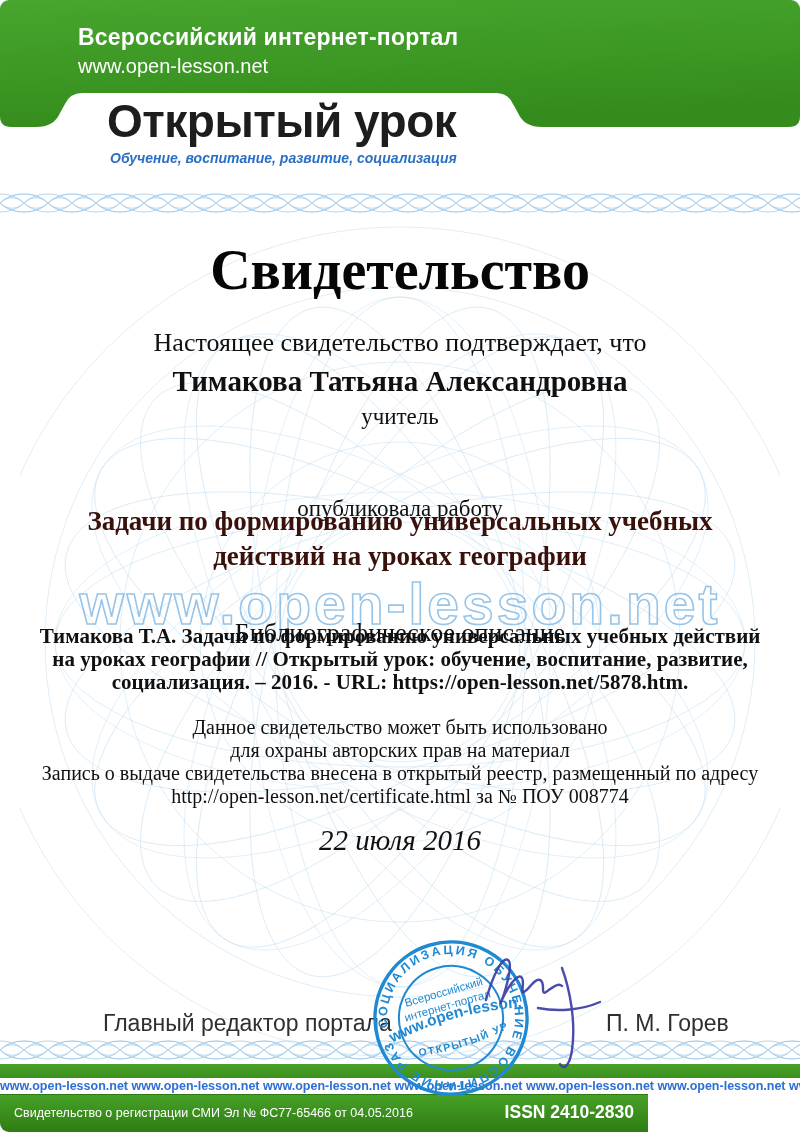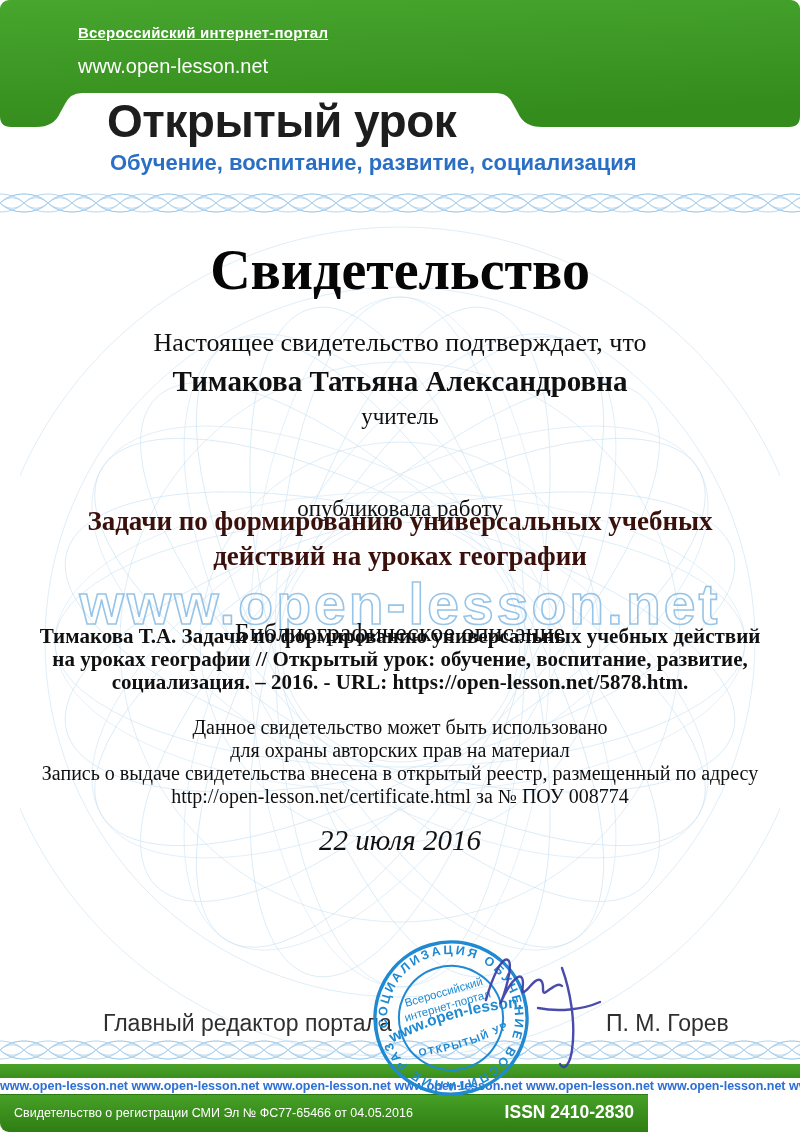--- a/index.html
+++ b/index.html
@@ -2,27 +2,27 @@
 <html><head>
 <meta charset="utf-8">
 <style>
   html,body{margin:0;padding:0;background:#fff;}
   #page{position:relative;width:800px;height:1132px;background:#fff;overflow:hidden;
         border-radius:9px;font-family:"Liberation Serif","DejaVu Serif",serif;}
 
   
   .header-svg{position:absolute;left:0;top:0;z-index:3;}
   .portal-title{position:absolute;left:78px;top:24px;z-index:4;color:#fff;
-      font-family:"Liberation Sans",sans-serif;font-weight:bold;font-size:15px;letter-spacing:.2px;text-decoration:underline;}
+      font-family:"Liberation Sans",sans-serif;font-weight:bold;font-size:23px;letter-spacing:.2px;}
   .portal-url{position:absolute;left:78px;top:55px;z-index:4;color:#fff;
       font-family:"Liberation Sans",sans-serif;font-size:20px;}
   .site-name{position:absolute;left:107px;top:94px;z-index:4;color:#1d1d1d;
       font-family:"Liberation Sans",sans-serif;font-weight:600;font-size:46px;letter-spacing:-.5px;}
   .site-tagline{position:absolute;left:110px;top:150px;z-index:4;color:#2a6fc4;
-      font-family:"Liberation Sans",sans-serif;font-weight:600;font-size:22px;}
+      font-family:"Liberation Sans",sans-serif;font-style:italic;font-weight:600;font-size:14px;}
 
   
   .band{position:absolute;left:0;z-index:1;}
   .band1{top:191px;} .band2{top:1038px;}
 
   
   .rosette{position:absolute;left:20px;top:212px;z-index:0;}
   .wm-svg{position:absolute;left:0;top:572px;z-index:1;}
 
   

